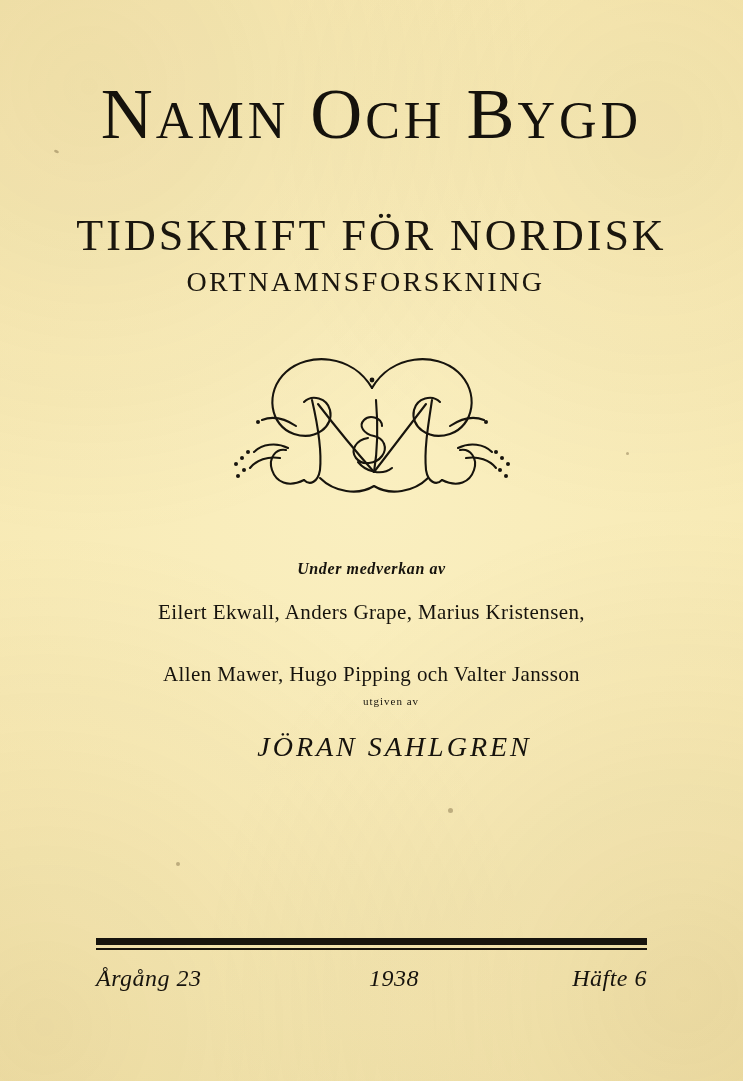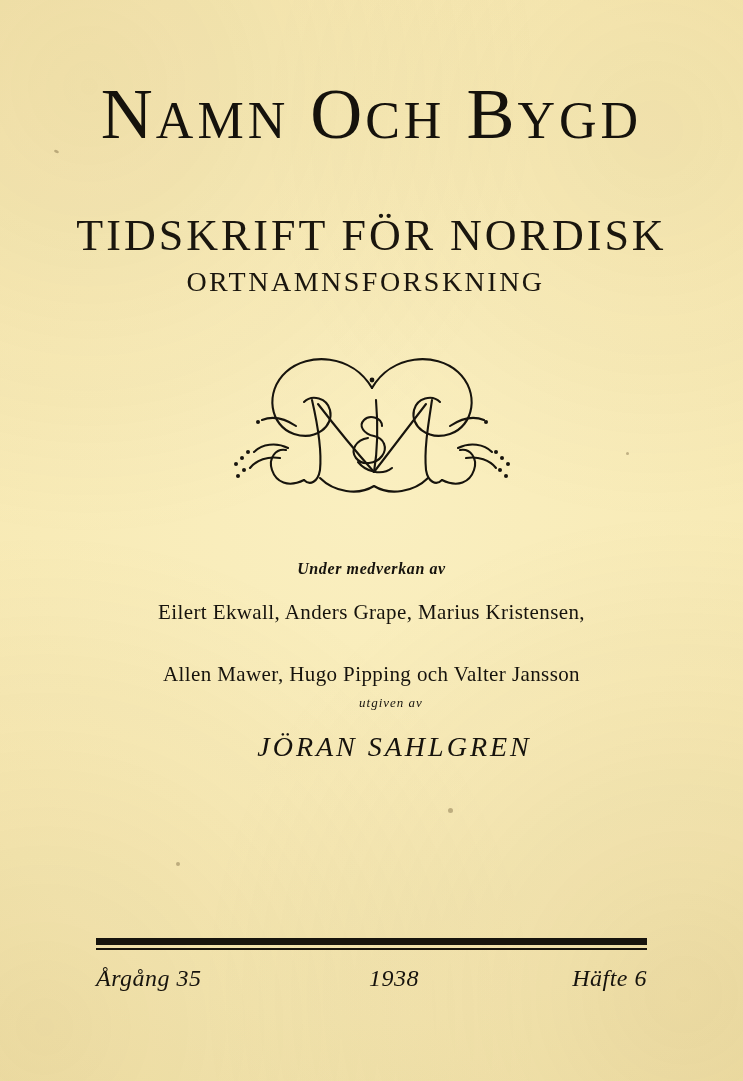--- a/index.html
+++ b/index.html
@@ -111,22 +111,21 @@
     font-size: 21px;
     letter-spacing: 0.4px;
   }
   .contrib-line.l1 { top: 600px; }
   .contrib-line.l2 { top: 634px; margin-top: 28px; }
 
   .utgiven {
     position: absolute;
     top: 695px;
     left: 0; right: 0;
-    font-style: italic;
-    font-size: 13px;
+    font-size: 11px;
     letter-spacing: 1px;
     margin-left: 39px;
   }
   .editor {
     position: absolute;
     top: 731px;
     left: 0; right: 0;
     font-style: italic;
     font-size: 28px;
     letter-spacing: 3px;
@@ -236,19 +235,19 @@
 
     <div class="utgiven">utgiven av</div>
     <div class="editor">JÖRAN SAHLGREN</div>
 
     <div class="rules">
       <div class="rule-thick"></div>
       <div class="rule-thin"></div>
     </div>
 
     <div class="footer">
-      <span>Årgång 35</span>
+      <span>Årgång 23</span>
       <span class="mid">1938</span>
       <span>Häfte 6</span>
     </div>
 
   </div>
 </div>
 
 </body></html>

